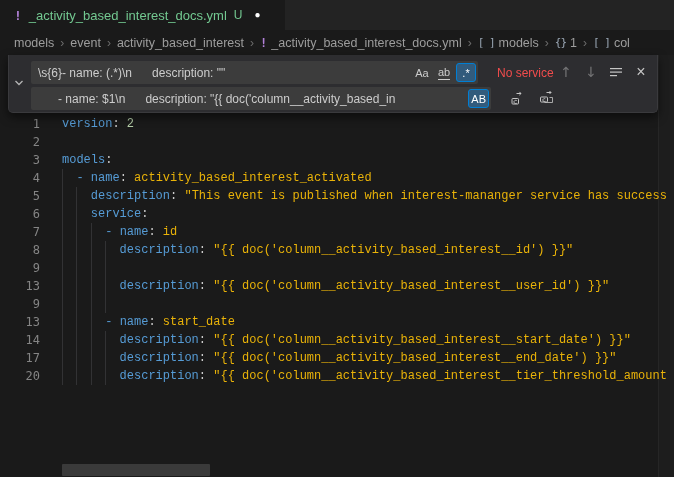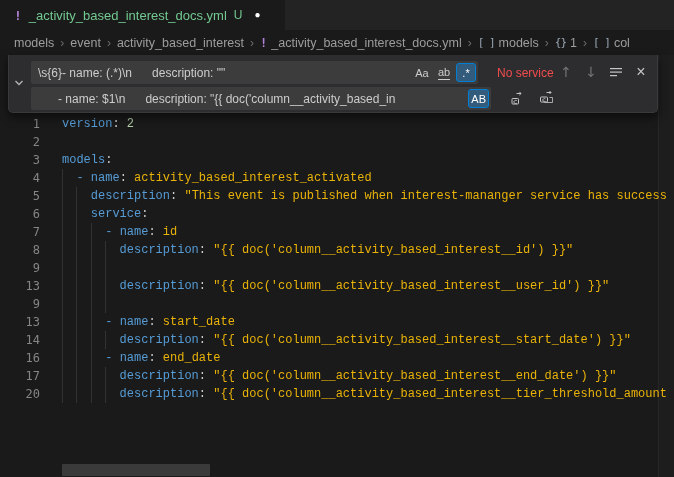--- a/index.html
+++ b/index.html
@@ -173,24 +173,20 @@
       </div>
       <div class="code-row">
         <span class="gutter-num">13</span>
         <span class="code-line"><span class="guide" style="left: 22px;"></span><span class="guide" style="left: 36.4552px;"></span><span class="guide" style="left: 50.9104px;"></span><span class="tok-ws">      </span><span class="tok-dash">- </span><span class="tok-key">name</span><span class="tok-punct">:</span><span class="tok-ws"> </span><span class="tok-str">start_date</span></span>
       </div>
       <div class="code-row">
         <span class="gutter-num">14</span>
         <span class="code-line"><span class="guide" style="left: 22px;"></span><span class="guide" style="left: 36.4552px;"></span><span class="guide" style="left: 50.9104px;"></span><span class="guide" style="left: 65.3656px;"></span><span class="tok-ws">        </span><span class="tok-key">description</span><span class="tok-punct">:</span><span class="tok-ws"> </span><span class="tok-str">"{{ doc('column__activity_based_interest__start_date') }}"</span></span>
       </div>
       <div class="code-row">
-        <span class="gutter-num">16</span>
-        <span class="code-line"><span class="guide" style="left: 22px;"></span><span class="guide" style="left: 36.4552px;"></span><span class="guide" style="left: 50.9104px;"></span><span class="tok-ws">      </span><span class="tok-dash">- </span><span class="tok-key">name</span><span class="tok-punct">:</span><span class="tok-ws"> </span><span class="tok-str">end_date</span></span>
-      </div>
-      <div class="code-row">
         <span class="gutter-num">17</span>
         <span class="code-line"><span class="guide" style="left: 22px;"></span><span class="guide" style="left: 36.4552px;"></span><span class="guide" style="left: 50.9104px;"></span><span class="guide" style="left: 65.3656px;"></span><span class="tok-ws">        </span><span class="tok-key">description</span><span class="tok-punct">:</span><span class="tok-ws"> </span><span class="tok-str">"{{ doc('column__activity_based_interest__end_date') }}"</span></span>
       </div>
       <div class="code-row">
         <span class="gutter-num">20</span>
         <span class="code-line"><span class="guide" style="left: 22px;"></span><span class="guide" style="left: 36.4552px;"></span><span class="guide" style="left: 50.9104px;"></span><span class="guide" style="left: 65.3656px;"></span><span class="tok-ws">        </span><span class="tok-key">description</span><span class="tok-punct">:</span><span class="tok-ws"> </span><span class="tok-str">"{{ doc('column__activity_based_interest__tier_threshold_amount</span></span>
       </div>
     </div>
   <div class="hscrollbar"></div>
   <div class="scroll-strip"></div>

